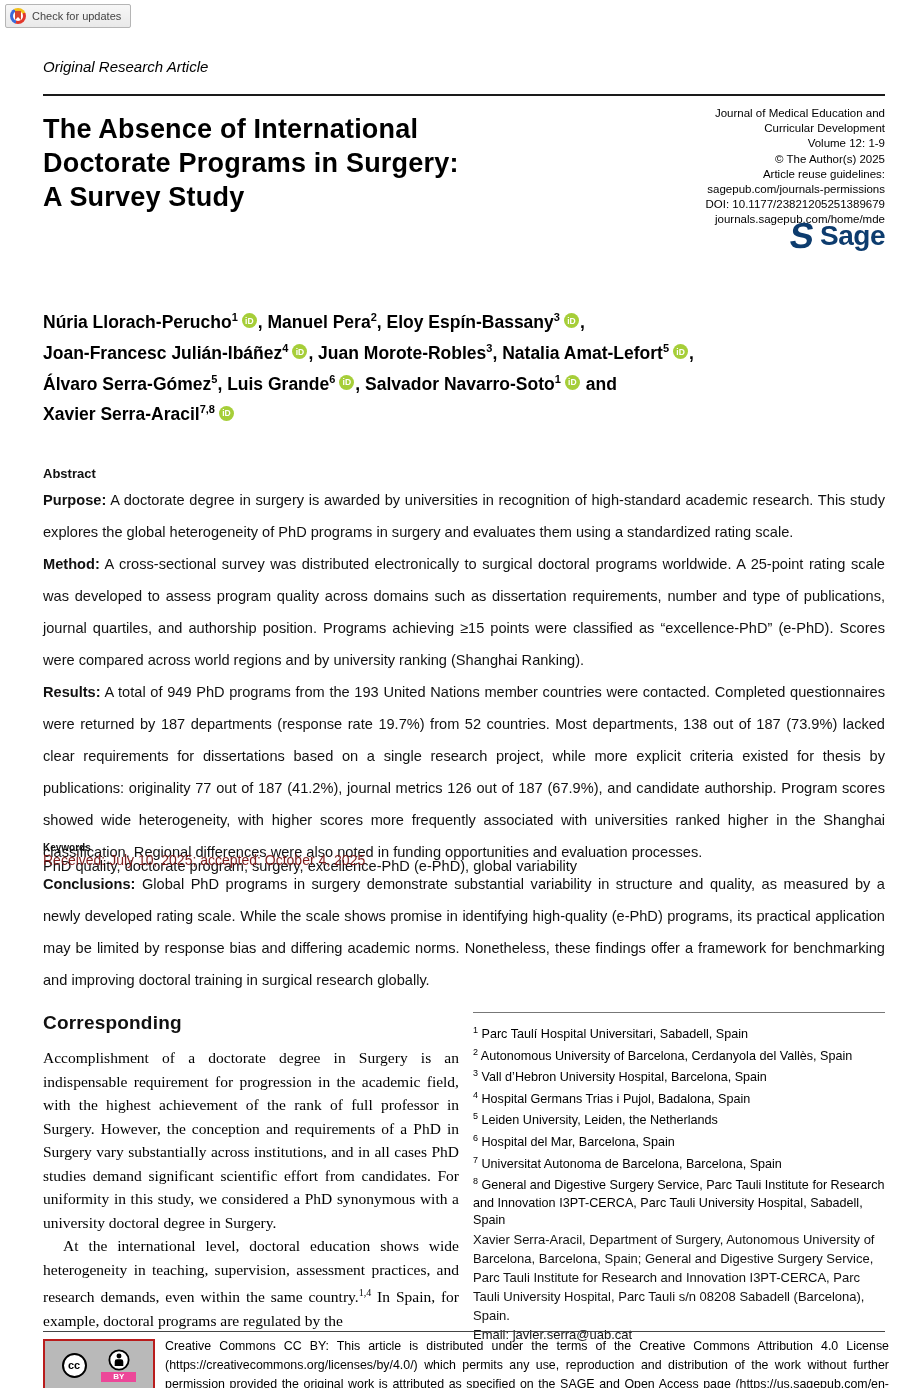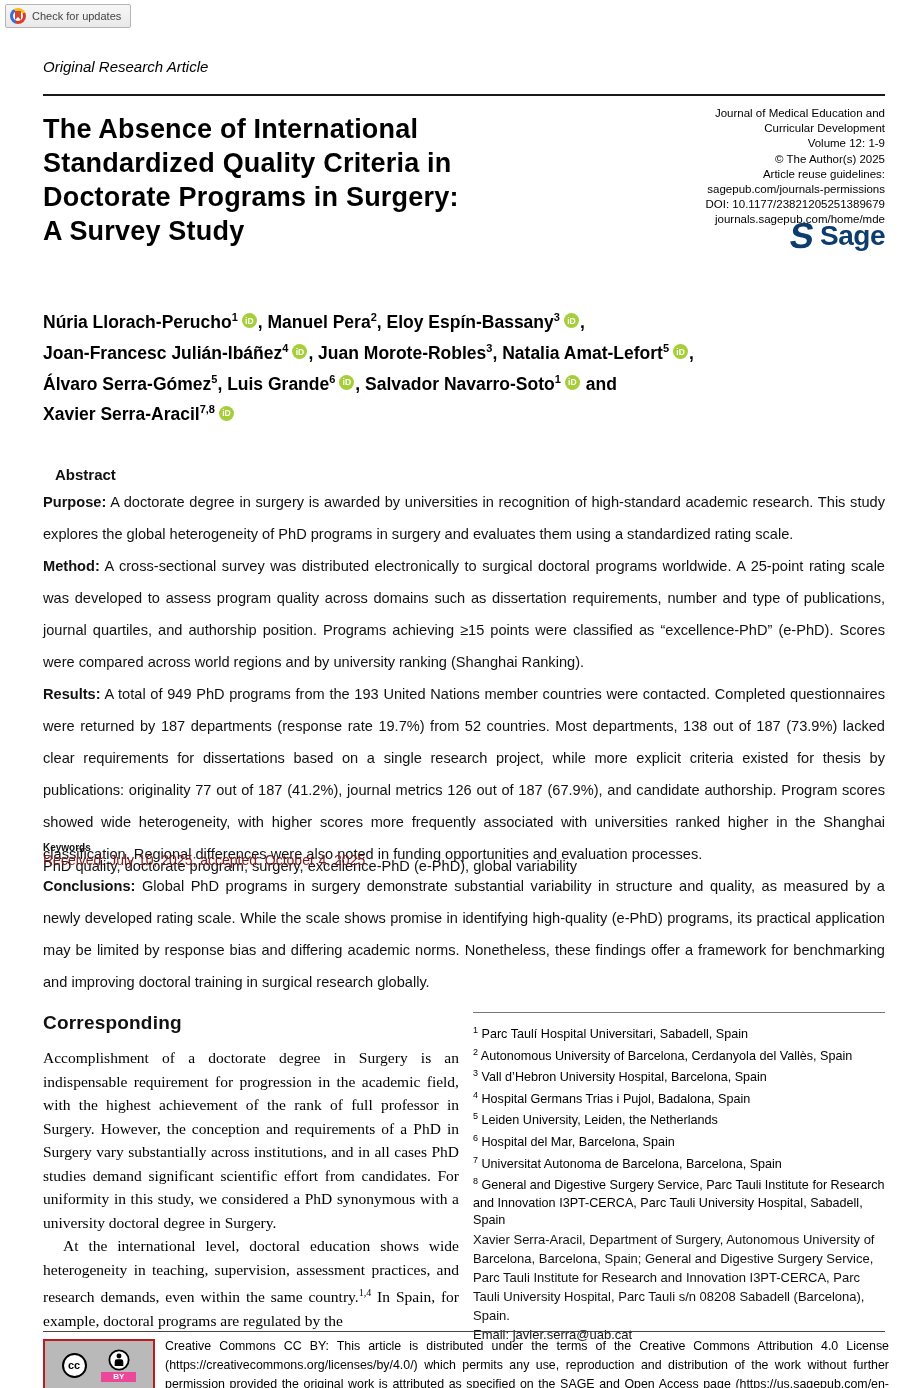--- a/index.html
+++ b/index.html
@@ -29,21 +29,21 @@
   .sage-word{font-weight:700;font-size:28px;letter-spacing:-0.5px;}
 
   .authors{position:absolute;left:43px;top:304px;width:800px;font-size:17.5px;font-weight:700;
            line-height:26px;color:#000;}
   .authors sup{font-size:11px;}
   .orcid{display:inline-flex;width:15px;height:15px;border-radius:50%;
          align-items:center;justify-content:center;color:#fff;font-size:8.5px;font-weight:700;
          margin:0 1px 0 4px;vertical-align:4px;cursor:pointer;}
 
   .abstract{position:absolute;left:43px;top:466px;width:842px;}
-  .abs-head{font-size:15px;font-weight:700;margin:0 0 3px 12px;}
+  .abs-head{font-size:13px;font-weight:700;margin:0 0 3px 0;}
   .abs-p{margin:0;font-size:14.6px;line-height:32px;text-align:justify;}
   .abs-p b{font-weight:700;}
 
   .keywords{position:absolute;left:43px;top:842px;width:842px;}
   .kw-head{font-size:10px;font-weight:700;margin:0 0 5px 0;}
   .kw-text{font-size:14.6px;}
 
   .received{position:absolute;left:43px;top:852px;font-size:14px;color:#7f1d1d;}
 
   .col-left{position:absolute;left:43px;top:1012px;width:416px;}
@@ -81,21 +81,20 @@
   <div class="cfu">
     <span class="cfu-icon"></span>
     <span>Check for updates</span>
   </div>
 
   <div class="article-type">Original Research Article</div>
   <div class="rule-top"></div>
 
   <div class="title">
     <div>The Absence of International</div>
-    <div>Standardized Quality Criteria in</div>
     <div>Doctorate Programs in Surgery:</div>
     <div>A Survey Study</div>
   </div>
 
   <div class="journal-meta">
     <div>Journal of Medical Education and</div>
     <div>Curricular Development</div>
     <div>Volume 12: 1-9</div>
     <div>© The Author(s) 2025</div>
     <div>Article reuse guidelines:</div>

